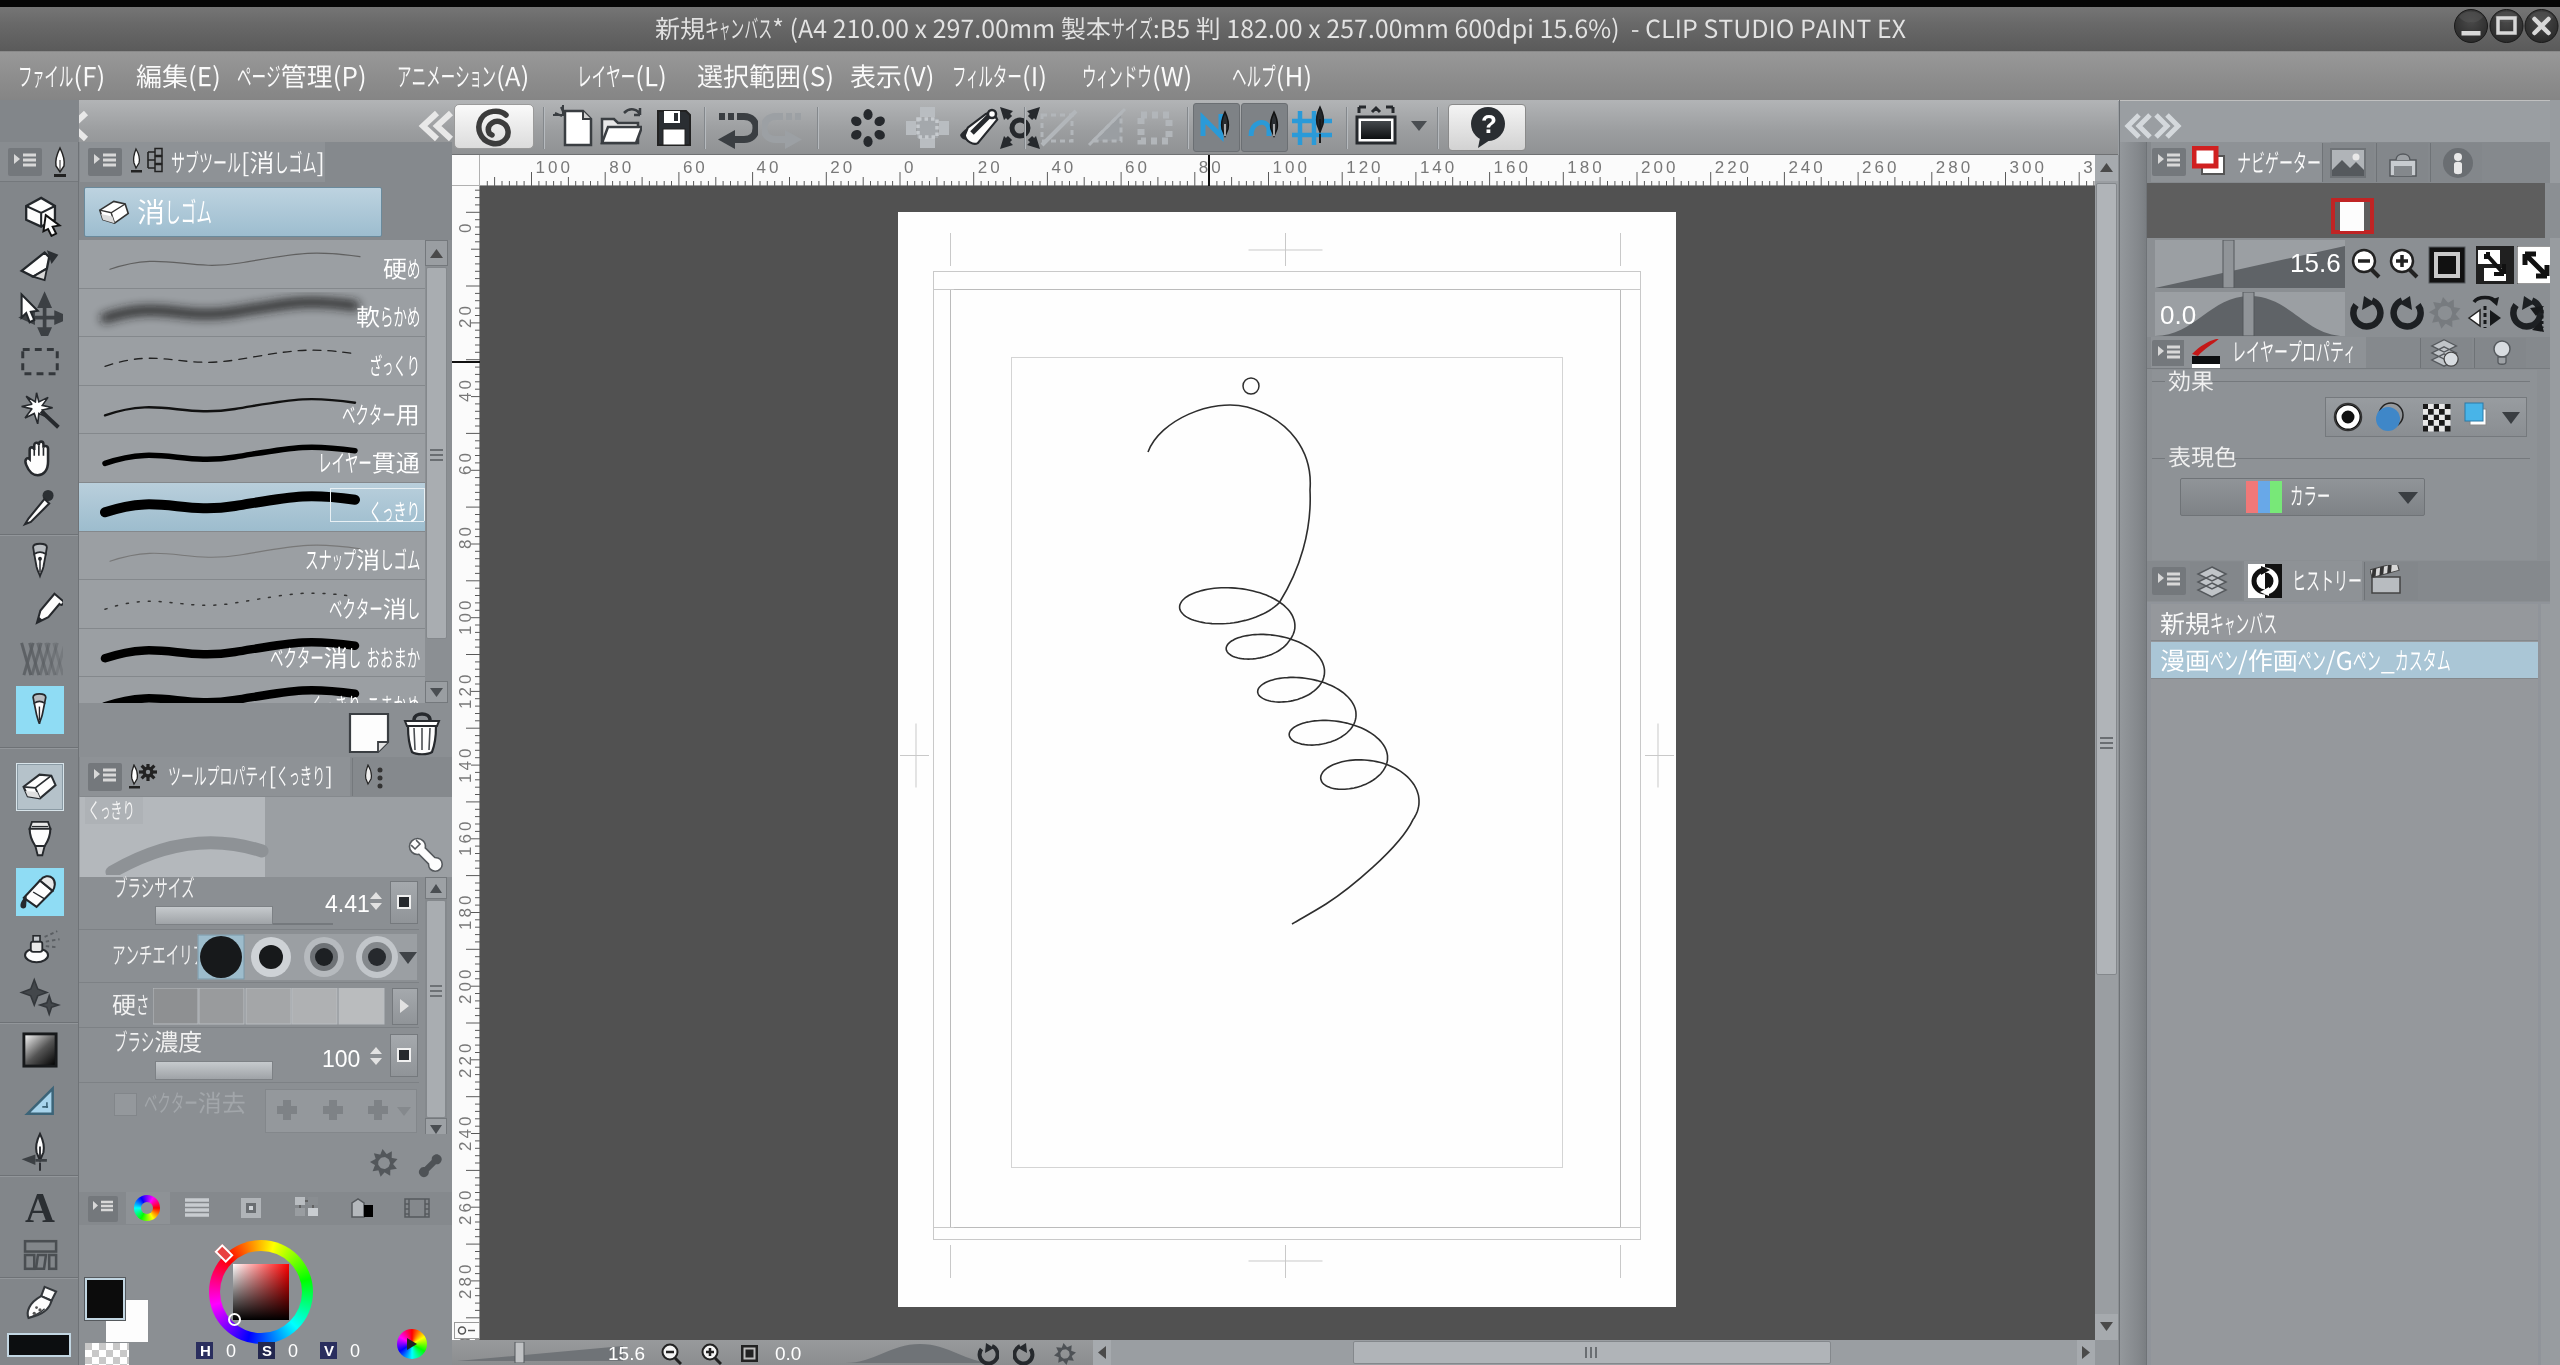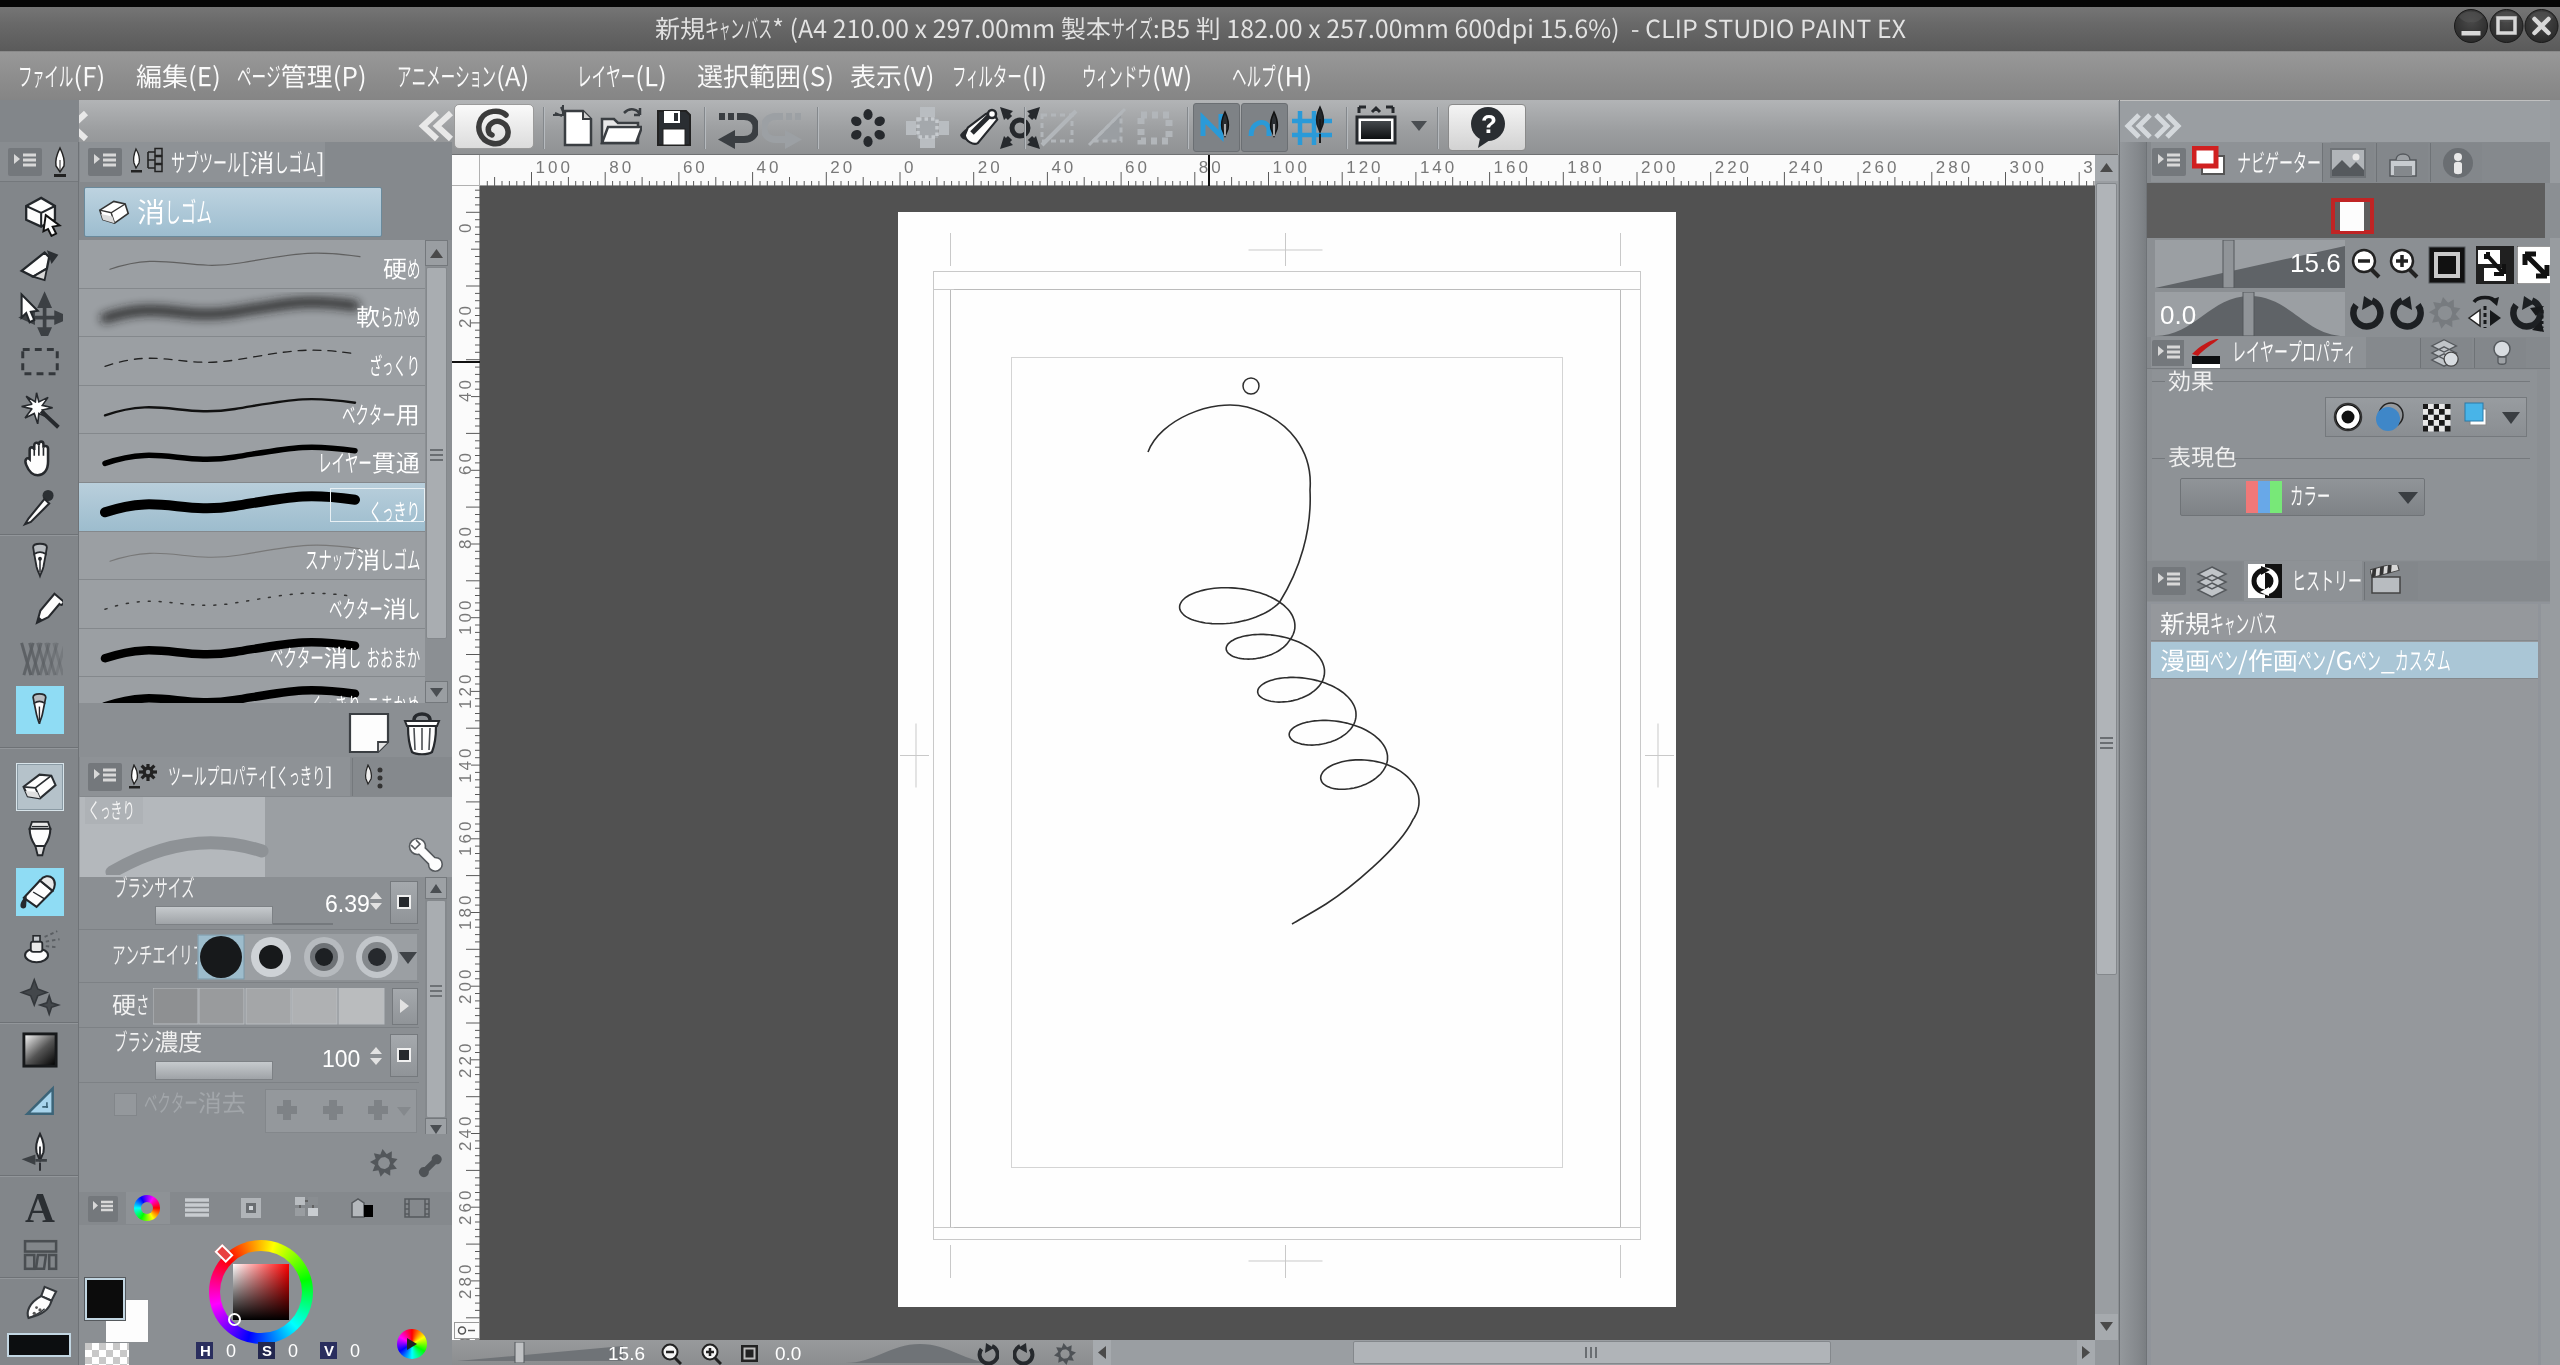--- a/index.html
+++ b/index.html
@@ -1088,21 +1088,21 @@
     </g>
   </svg>
 <svg style="position:absolute;left:114.0px;top:869.2px;overflow:visible" width="80.6" height="35.5" viewBox="0 -1160 3360 1480" fill="#f2f2f2">
     <use href="#g81"></use>
     <use href="#g112" x="560"></use>
     <use href="#g62" x="1120"></use>
     <use href="#g21" x="1680"></use>
     <use href="#g22" x="2240"></use>
     <use href="#g23" x="2800"></use>
   </svg>
-<span style="position:absolute;left:325px;top:891px;font:23px 'Liberation Sans',sans-serif;color:#fff">6.39</span>
+<span style="position:absolute;left:325px;top:891px;font:23px 'Liberation Sans',sans-serif;color:#fff">4.41</span>
 <svg style="position:absolute;left:370px;top:892px;" width="12" height="18">
     <path d="M6 0 L12 7 H0 Z" fill="#e2e2e2"></path>
     <path d="M6 18 L0 11 H12 Z" fill="#e2e2e2"></path>
   </svg>
 <div style="position:absolute;left:390px;top:881px;width:28px;height:43px;background:linear-gradient(#a5a9ad,#909498);border:1px solid #75797d"></div>
 <div style="position:absolute;left:397px;top:895px;width:14px;height:14px;background:#26292d;border:2px solid #f0f0f0"></div>
 <div style="position:absolute;left:155px;top:906px;width:118px;height:19px;background:linear-gradient(#c6cacd,#9fa3a7);border:1px solid #7d8185"></div>
 <div style="position:absolute;left:273px;top:923px;width:60px;height:2px;background:#75797d"></div>
 <div style="position:absolute;left:79px;top:929px;width:340px;height:1px;background:#7d8185"></div>
 <svg style="position:absolute;left:112.0px;top:936.2px;overflow:visible" width="94.1" height="35.5" viewBox="0 -1160 3920 1480" fill="#f2f2f2">

